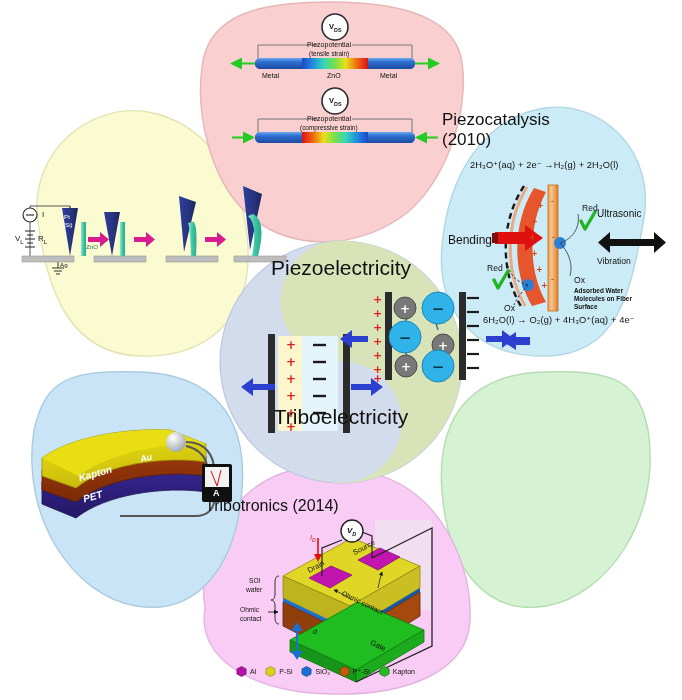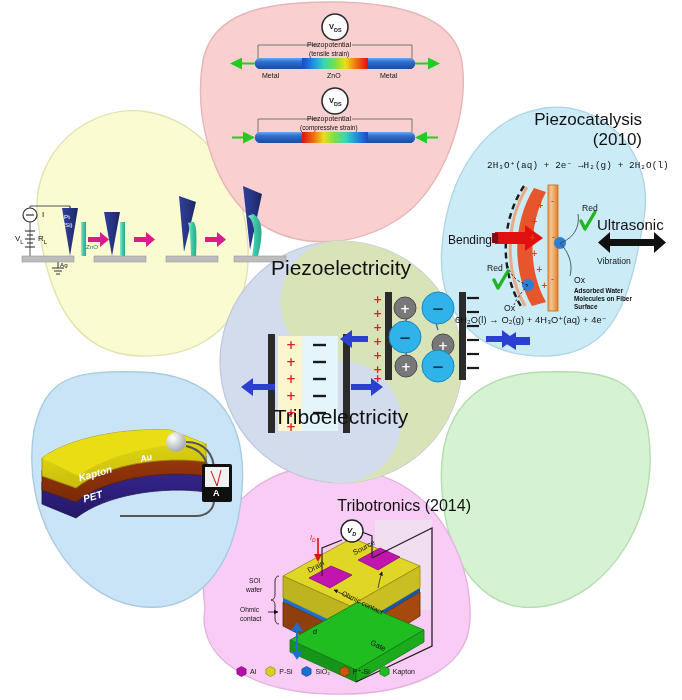--- a/index.html
+++ b/index.html
@@ -1,20 +1,20 @@
 <!DOCTYPE html>
 <html><head>
 <meta charset="utf-8">
 <style>
   html,body{margin:0;padding:0;background:#ffffff;}
   body{width:682px;height:700px;overflow:hidden;
        font-family:"Liberation Sans","DejaVu Sans",sans-serif;color:#111;}
   #stage{position:relative;width:682px;height:700px;}
   svg.layer{position:absolute;left:0;top:0;width:682px;height:700px;}
-  .ttl{position:absolute;text-align:right;color:#111;line-height:1.18;
+  .ttl{position:absolute;text-align:left;color:#111;line-height:1.18;
        font-family:"Liberation Sans","DejaVu Sans",sans-serif;}
   .ttl .l1{display:block;}
   .ttl .l2{display:block;}
   .ctr-label{position:absolute;text-align:center;font-size:21px;color:#101010;}
   .eq{position:absolute;font-size:9.3px;color:#111;white-space:nowrap;letter-spacing:.1px;}
   .lab{position:absolute;font-size:8px;color:#111;white-space:nowrap;}
   .lab.b{font-weight:bold;}
   .tiny{position:absolute;font-size:6.2px;color:#111;white-space:nowrap;}
   .wtxt{position:absolute;font-size:8px;color:#fff;font-weight:bold;font-style:italic;}
   .legend{position:absolute;display:flex;align-items:center;gap:3px;font-size:7px;}
@@ -397,25 +397,25 @@
   <span class="tiny" style="left:327px;top:72px;font-size:7px;">ZnO</span>
   <span class="tiny" style="left:380px;top:72px;font-size:7px;">Metal</span>
   <span class="lab" style="left:329px;top:96px;font-size:7.5px;font-weight:bold;"><span>V</span><sub style="font-size:5.4px">DS</sub></span>
   <span class="tiny" style="left:307px;top:115px;font-size:7px;">Piezopotential</span>
   <span class="tiny" style="left:300px;top:124px;font-size:6.4px;">(compressive strain)</span>
 
   <div class="ttl" style="left:442px;top:110px;width:200px;font-size:17px;">
     <span class="l1">Piezocatalysis</span>
     <span class="l2">(2010)</span>
   </div>
-  <span class="eq" style="left:487px;top:159px;font-family:Liberation Mono, monospace;">2H₃O⁺(aq)  + 2e⁻ →H₂(g) + 2H₂O(l)</span>
-  <span class="eq" style="left:455px;top:314px;">6H₂O(l) → O₂(g) + 4H₃O⁺(aq)  +  4e⁻</span>
+  <span class="eq" style="left:470px;top:159px;">2H₃O⁺(aq)  + 2e⁻ →H₂(g) + 2H₂O(l)</span>
+  <span class="eq" style="left:455px;top:314px;padding-left:28px;">6H₂O(l) → O₂(g) + 4H₃O⁺(aq)  +  4e⁻</span>
   <span class="lab" style="left:448px;top:233px;font-size:12px;">Bending</span>
   <span class="lab" style="left:582px;top:203px;font-size:8.6px;">Red</span>
-  <span class="lab" style="left:597px;top:216px;font-size:15px;">Ultrasonic</span>
+  <span class="lab" style="left:597px;top:208px;font-size:10px;">Ultrasonic</span>
   <span class="lab" style="left:597px;top:256px;font-size:8.6px;">Vibration</span>
   <span class="lab" style="left:574px;top:275px;font-size:8.6px;">Ox</span>
   <span class="tiny" style="left:574px;top:287px;font-size:6.4px;font-weight:bold;">Adsorbed Water</span>
   <span class="tiny" style="left:574px;top:295px;font-size:6.4px;font-weight:bold;">Molecules on Fiber</span>
   <span class="tiny" style="left:574px;top:303px;font-size:6.4px;font-weight:bold;">Surface</span>
   <span class="lab" style="left:487px;top:263px;font-size:8.6px;">Red</span>
   <span class="lab" style="left:504px;top:303px;font-size:8.6px;">Ox</span>
 
 
   <div class="ttl" style="left:205px;top:497px;width:266px;font-size:16px;">

